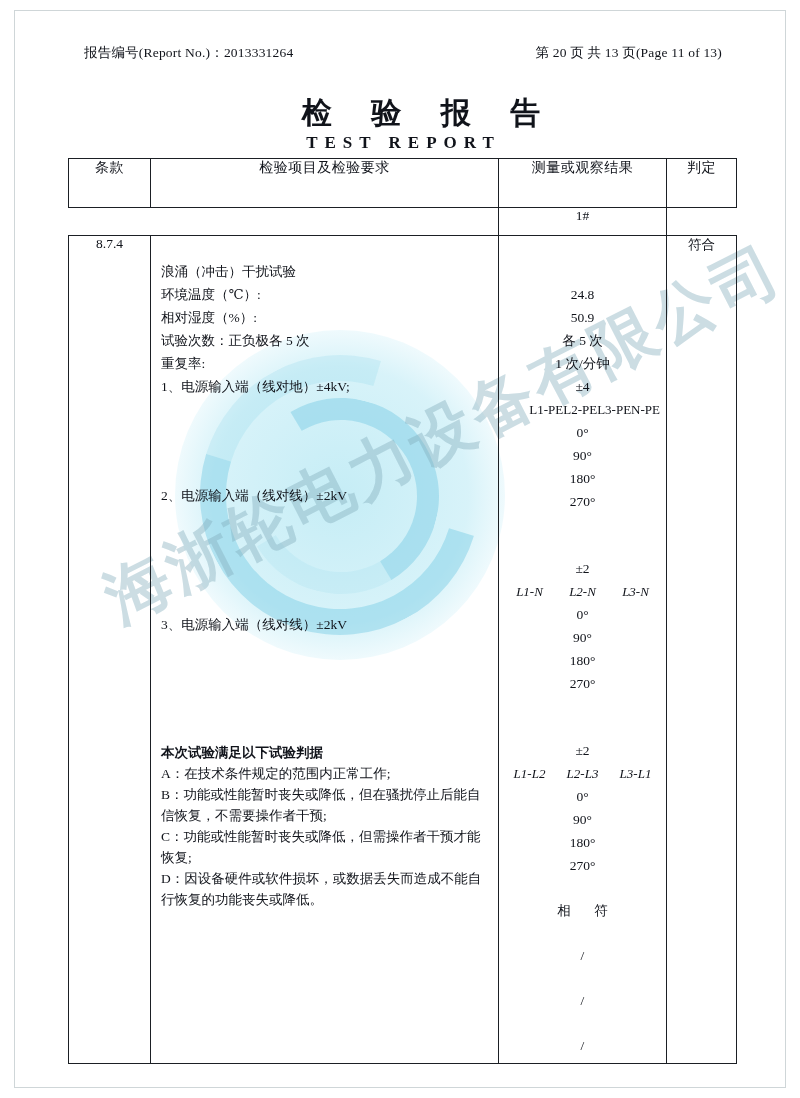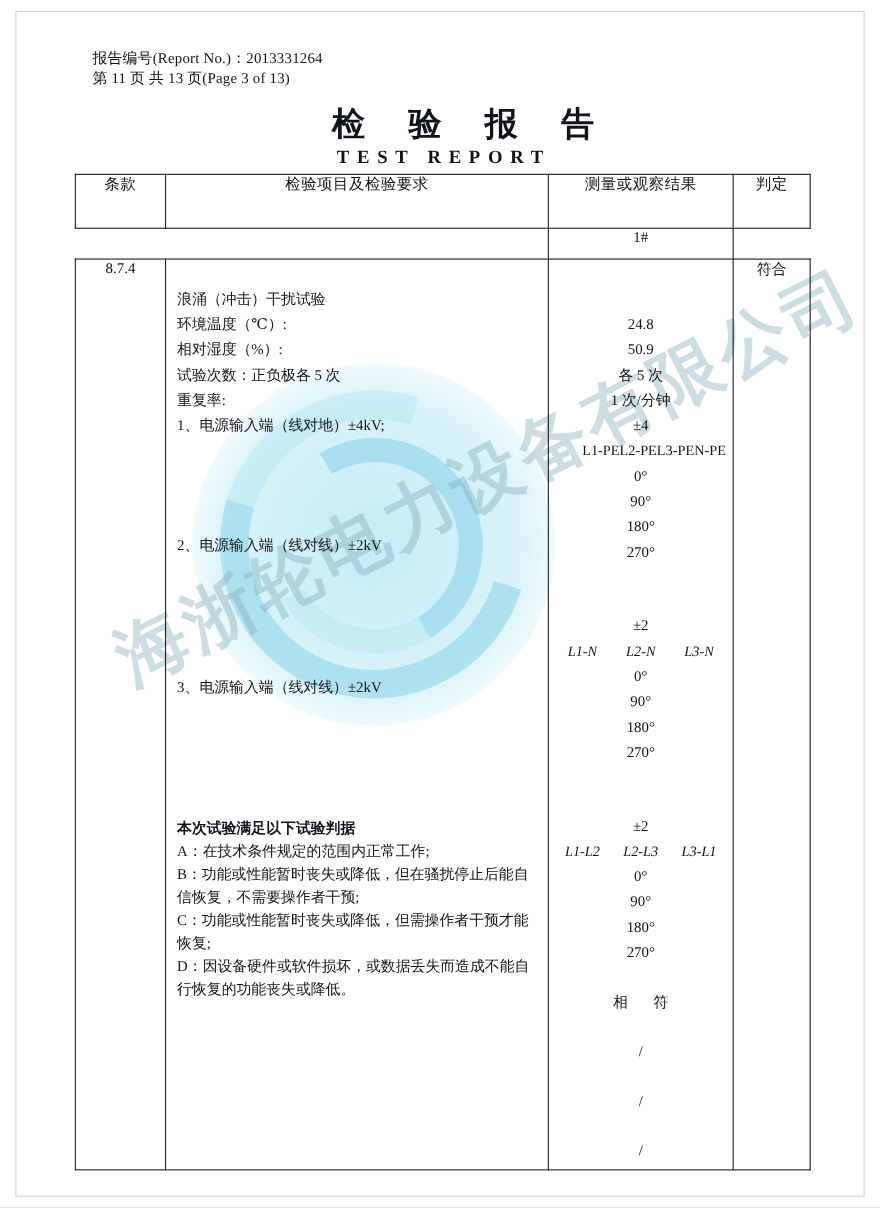--- a/index.html
+++ b/index.html
@@ -88,21 +88,20 @@
   .hdr {
     position: absolute;
     top: 44px;
     left: 84px;
     right: 78px;
     display: flex;
     justify-content: space-between;
     align-items: baseline;
     font-size: 13.5px;
     letter-spacing: 0.2px;
-    flex-direction: column;
   }
   .hdr .left { white-space: nowrap; }
   .hdr .right { white-space: nowrap; }
 
   
   .title-zh {
     position: absolute;
     top: 93px;
     left: 0; right: 0;
     text-align: center;
@@ -219,21 +218,21 @@
     <div class="wm-circle"></div>
     <div class="wm-arc"></div>
     <div class="wm-arc2"></div>
     <div class="wm-text">海浙轮电力设备有限公司</div>
   </div>
 
   <div class="content">
 
     <div class="hdr">
       <div class="left">报告编号(Report No.)：2013331264</div>
-      <div class="right">第 11 页 共 13 页(Page 3 of 13)</div>
+      <div class="right">第 20 页 共 13 页(Page 11 of 13)</div>
     </div>
 
     <div class="title-zh">检 验 报 告</div>
     <div class="title-en">TEST    REPORT</div>
 
     <table class="report">
       <colgroup>
         <col class="col-clause">
         <col class="col-item">
         <col class="col-result">

